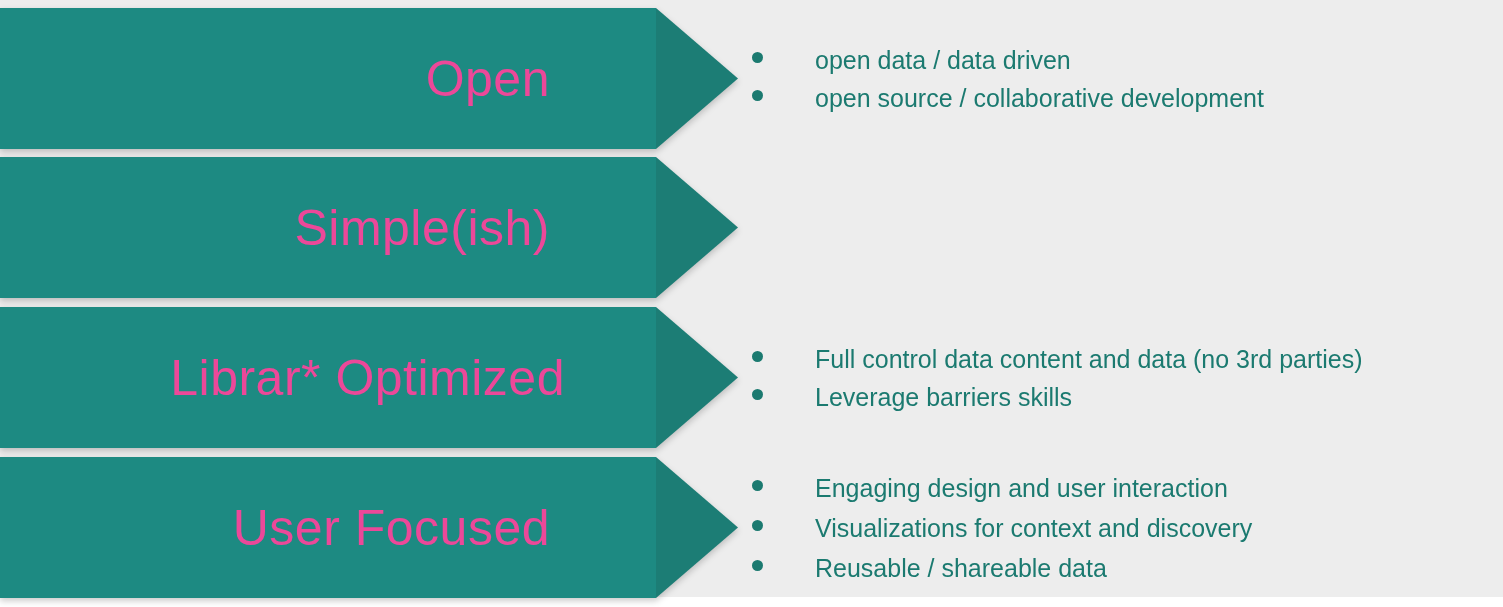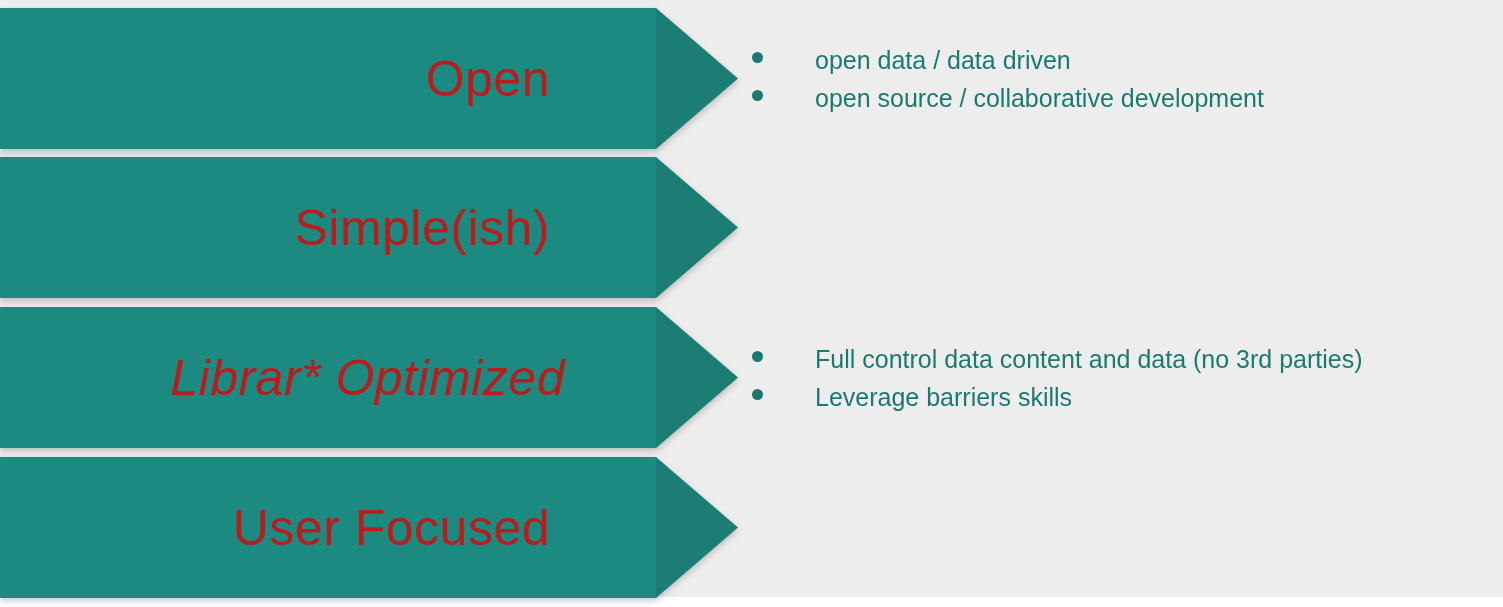--- a/index.html
+++ b/index.html
@@ -79,28 +79,28 @@
     position: absolute;
     left: 0;
     top: 0;
     width: 640px;
     height: 141px;
     display: flex;
     align-items: center;
     justify-content: flex-end;
     padding-right: 90px;
     box-sizing: border-box;
-    color: #b91c1c;
+    color: #ec4899;
     font-size: 50px;
     font-weight: 300;
     letter-spacing: 0.5px;
     white-space: nowrap;
     font-stretch: condensed;
   }
-  .row-2 .arrow-label { padding-right: 75px; font-style: italic; }
+  .row-2 .arrow-label { padding-right: 75px; }
 
   
   .bullets {
     position: absolute;
     left: 752px;
     top: 0;
     width: 745px;
     height: 141px;
     display: flex;
     flex-direction: column;
@@ -182,16 +182,30 @@
         </div>
       </div>
     </div>
 
     <div class="row row-3">
       <div class="arrow">
         <div class="arrow-body"></div>
         <div class="arrow-head"></div>
         <div class="arrow-label">User Focused</div>
       </div>
+      <div class="bullets">
+        <div class="bullet">
+          <span class="bullet-dot"></span>
+          <span class="bullet-text">Engaging design and user interaction</span>
+        </div>
+        <div class="bullet">
+          <span class="bullet-dot"></span>
+          <span class="bullet-text">Visualizations for context and discovery</span>
+        </div>
+        <div class="bullet">
+          <span class="bullet-dot"></span>
+          <span class="bullet-text">Reusable / shareable data</span>
+        </div>
+      </div>
     </div>
 
   </div>
 </div>
 
 </body></html>

